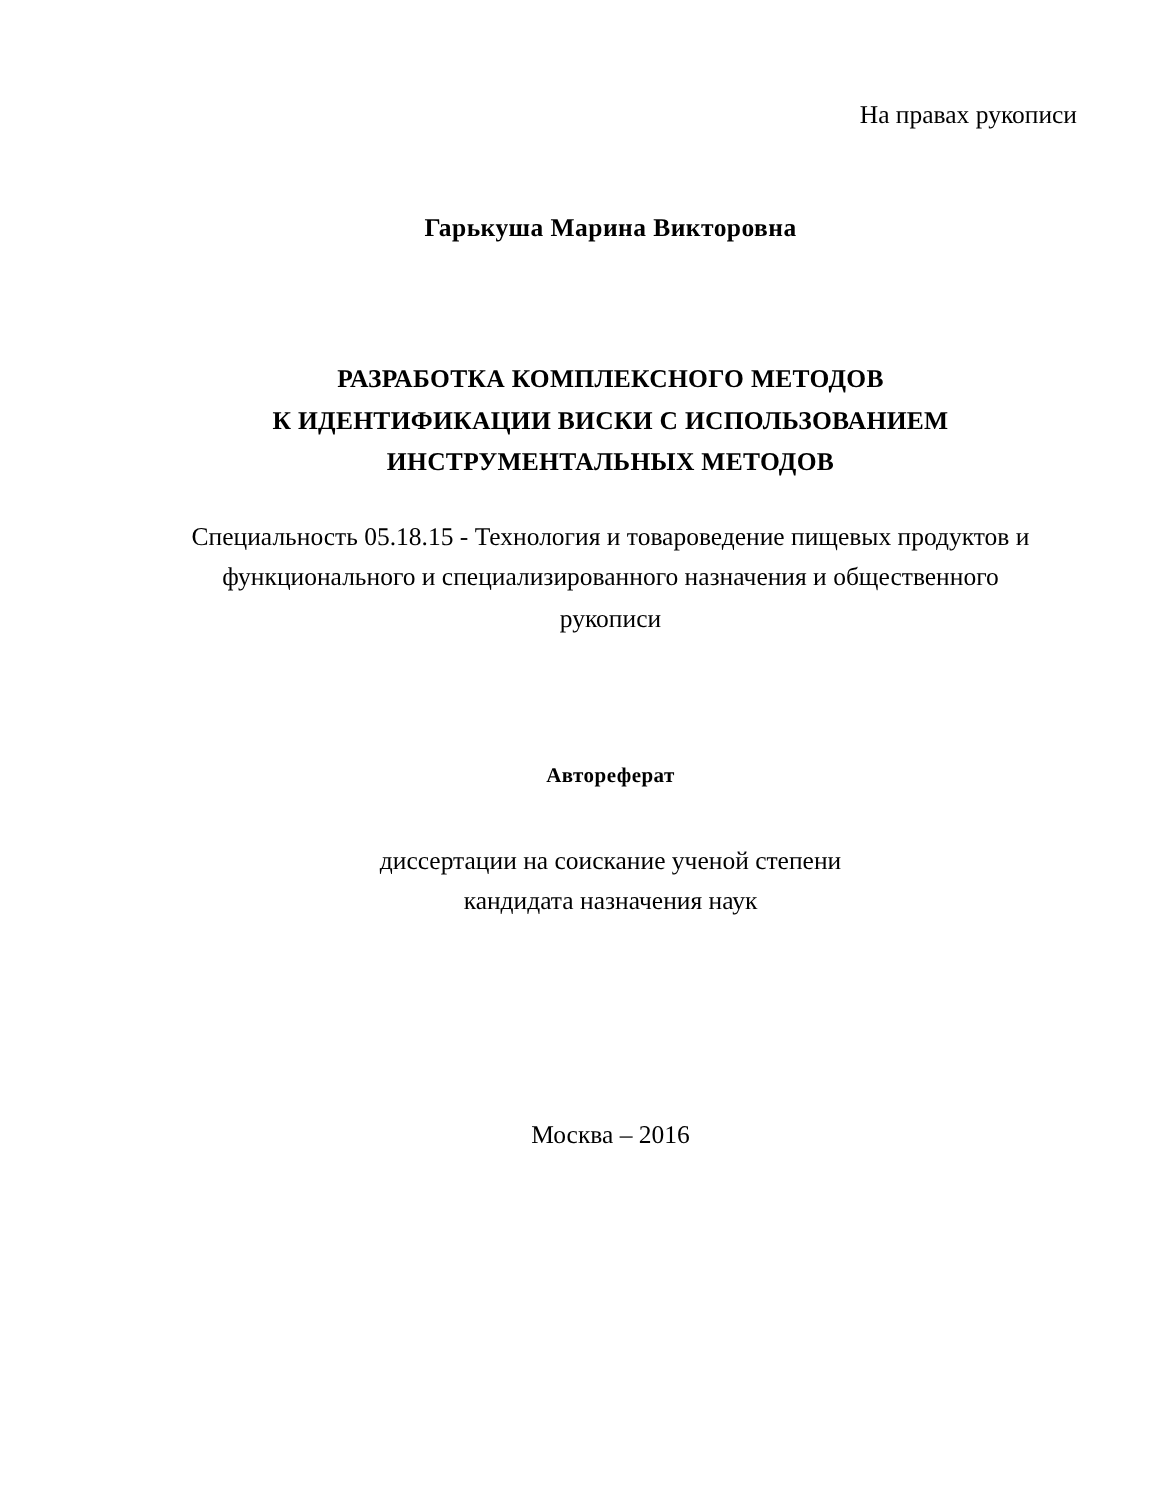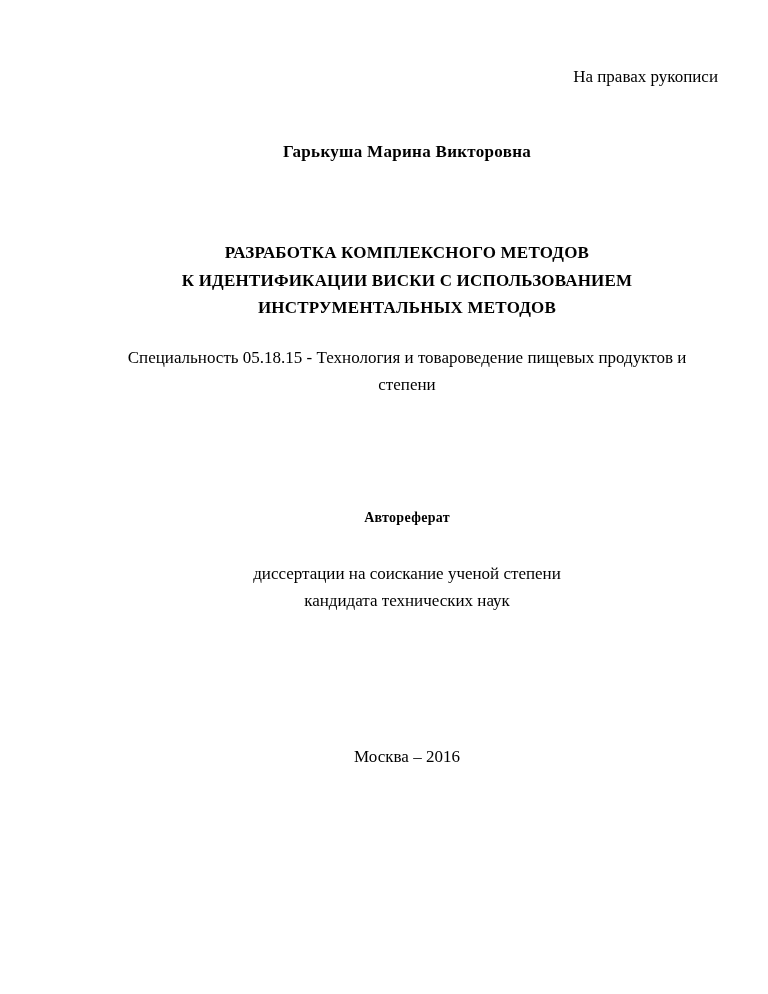--- a/index.html
+++ b/index.html
@@ -76,25 +76,26 @@
   <div class="block author">Гарькуша Марина Викторовна</div>
 
   <div class="block title">
     <div>РАЗРАБОТКА КОМПЛЕКСНОГО МЕТОДОВ</div>
     <div>К ИДЕНТИФИКАЦИИ ВИСКИ С ИСПОЛЬЗОВАНИЕМ</div>
     <div>ИНСТРУМЕНТАЛЬНЫХ МЕТОДОВ</div>
   </div>
 
   <div class="block specialty">
     <div>Специальность 05.18.15 - Технология и товароведение пищевых продуктов и</div>
-    <div>степени</div>
+    <div>функционального и специализированного назначения и общественного</div>
+    <div>рукописи</div>
   </div>
 
   <div class="block doc-type">Автореферат</div>
 
   <div class="block degree">
     <div>диссертации на соискание ученой степени</div>
-    <div>кандидата технических наук</div>
+    <div>кандидата назначения наук</div>
   </div>
 
   <div class="block city-year">Москва – 2016</div>
 
 </div>
 
 </body></html>

